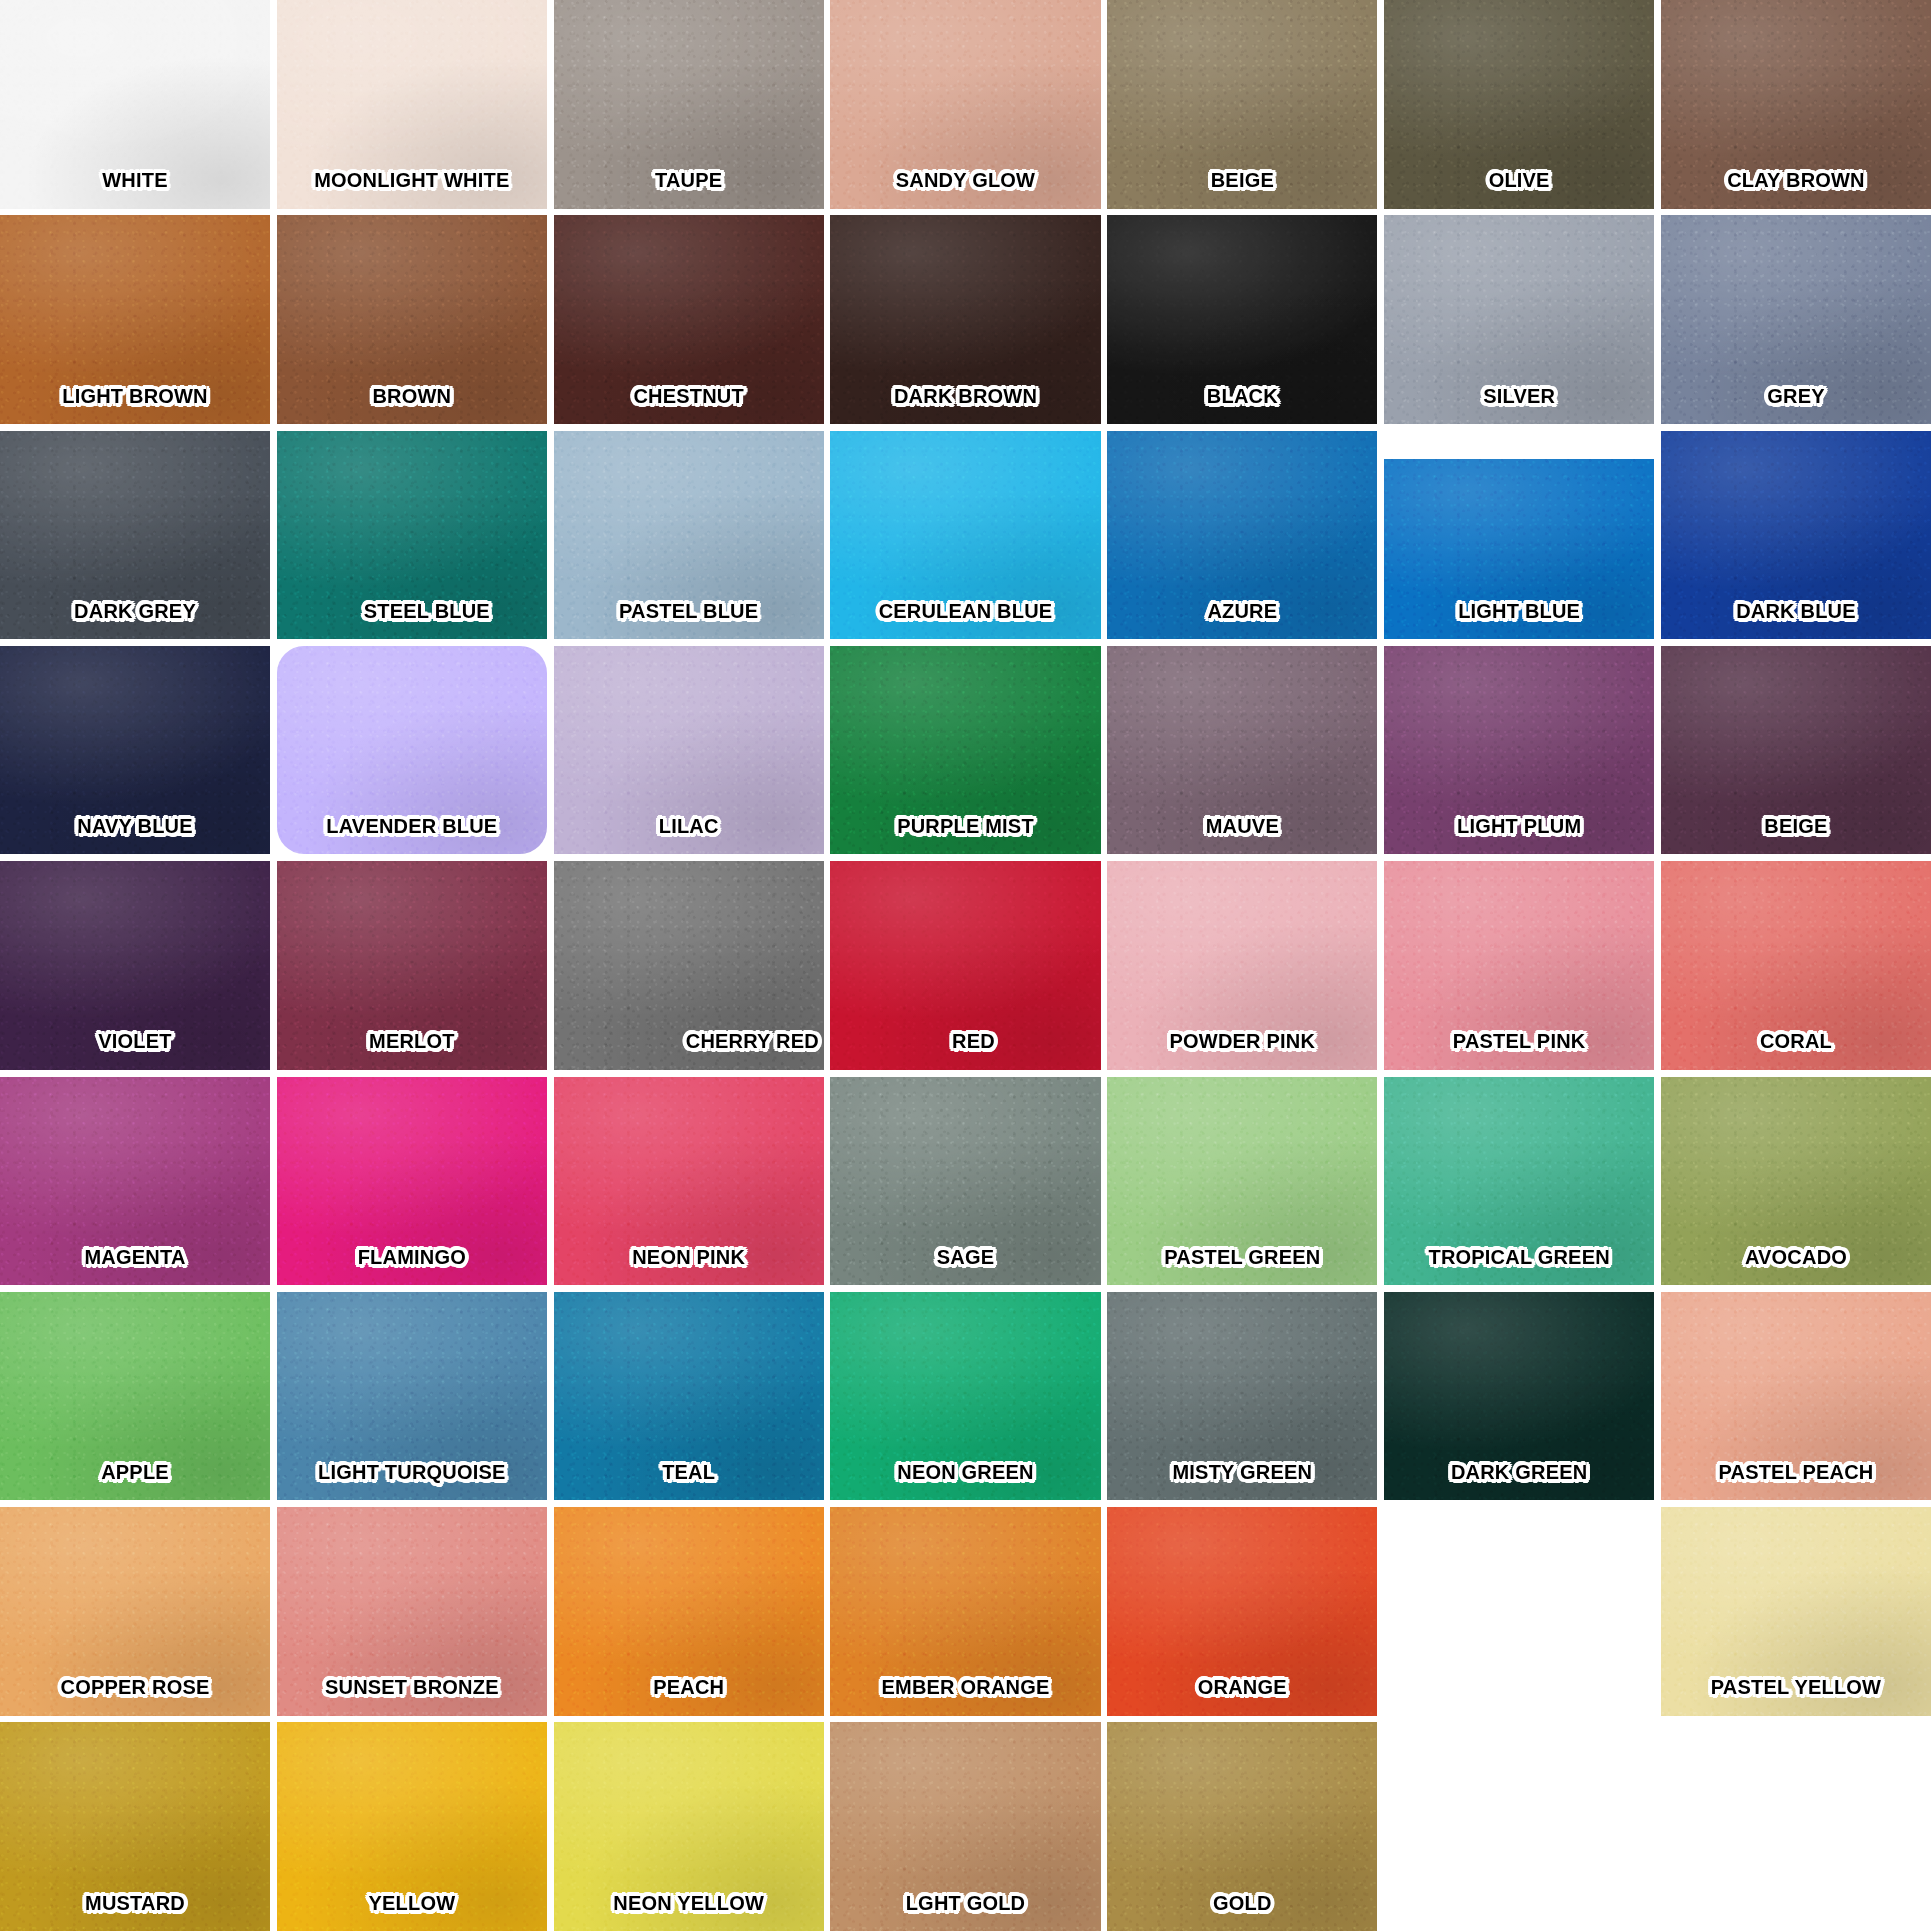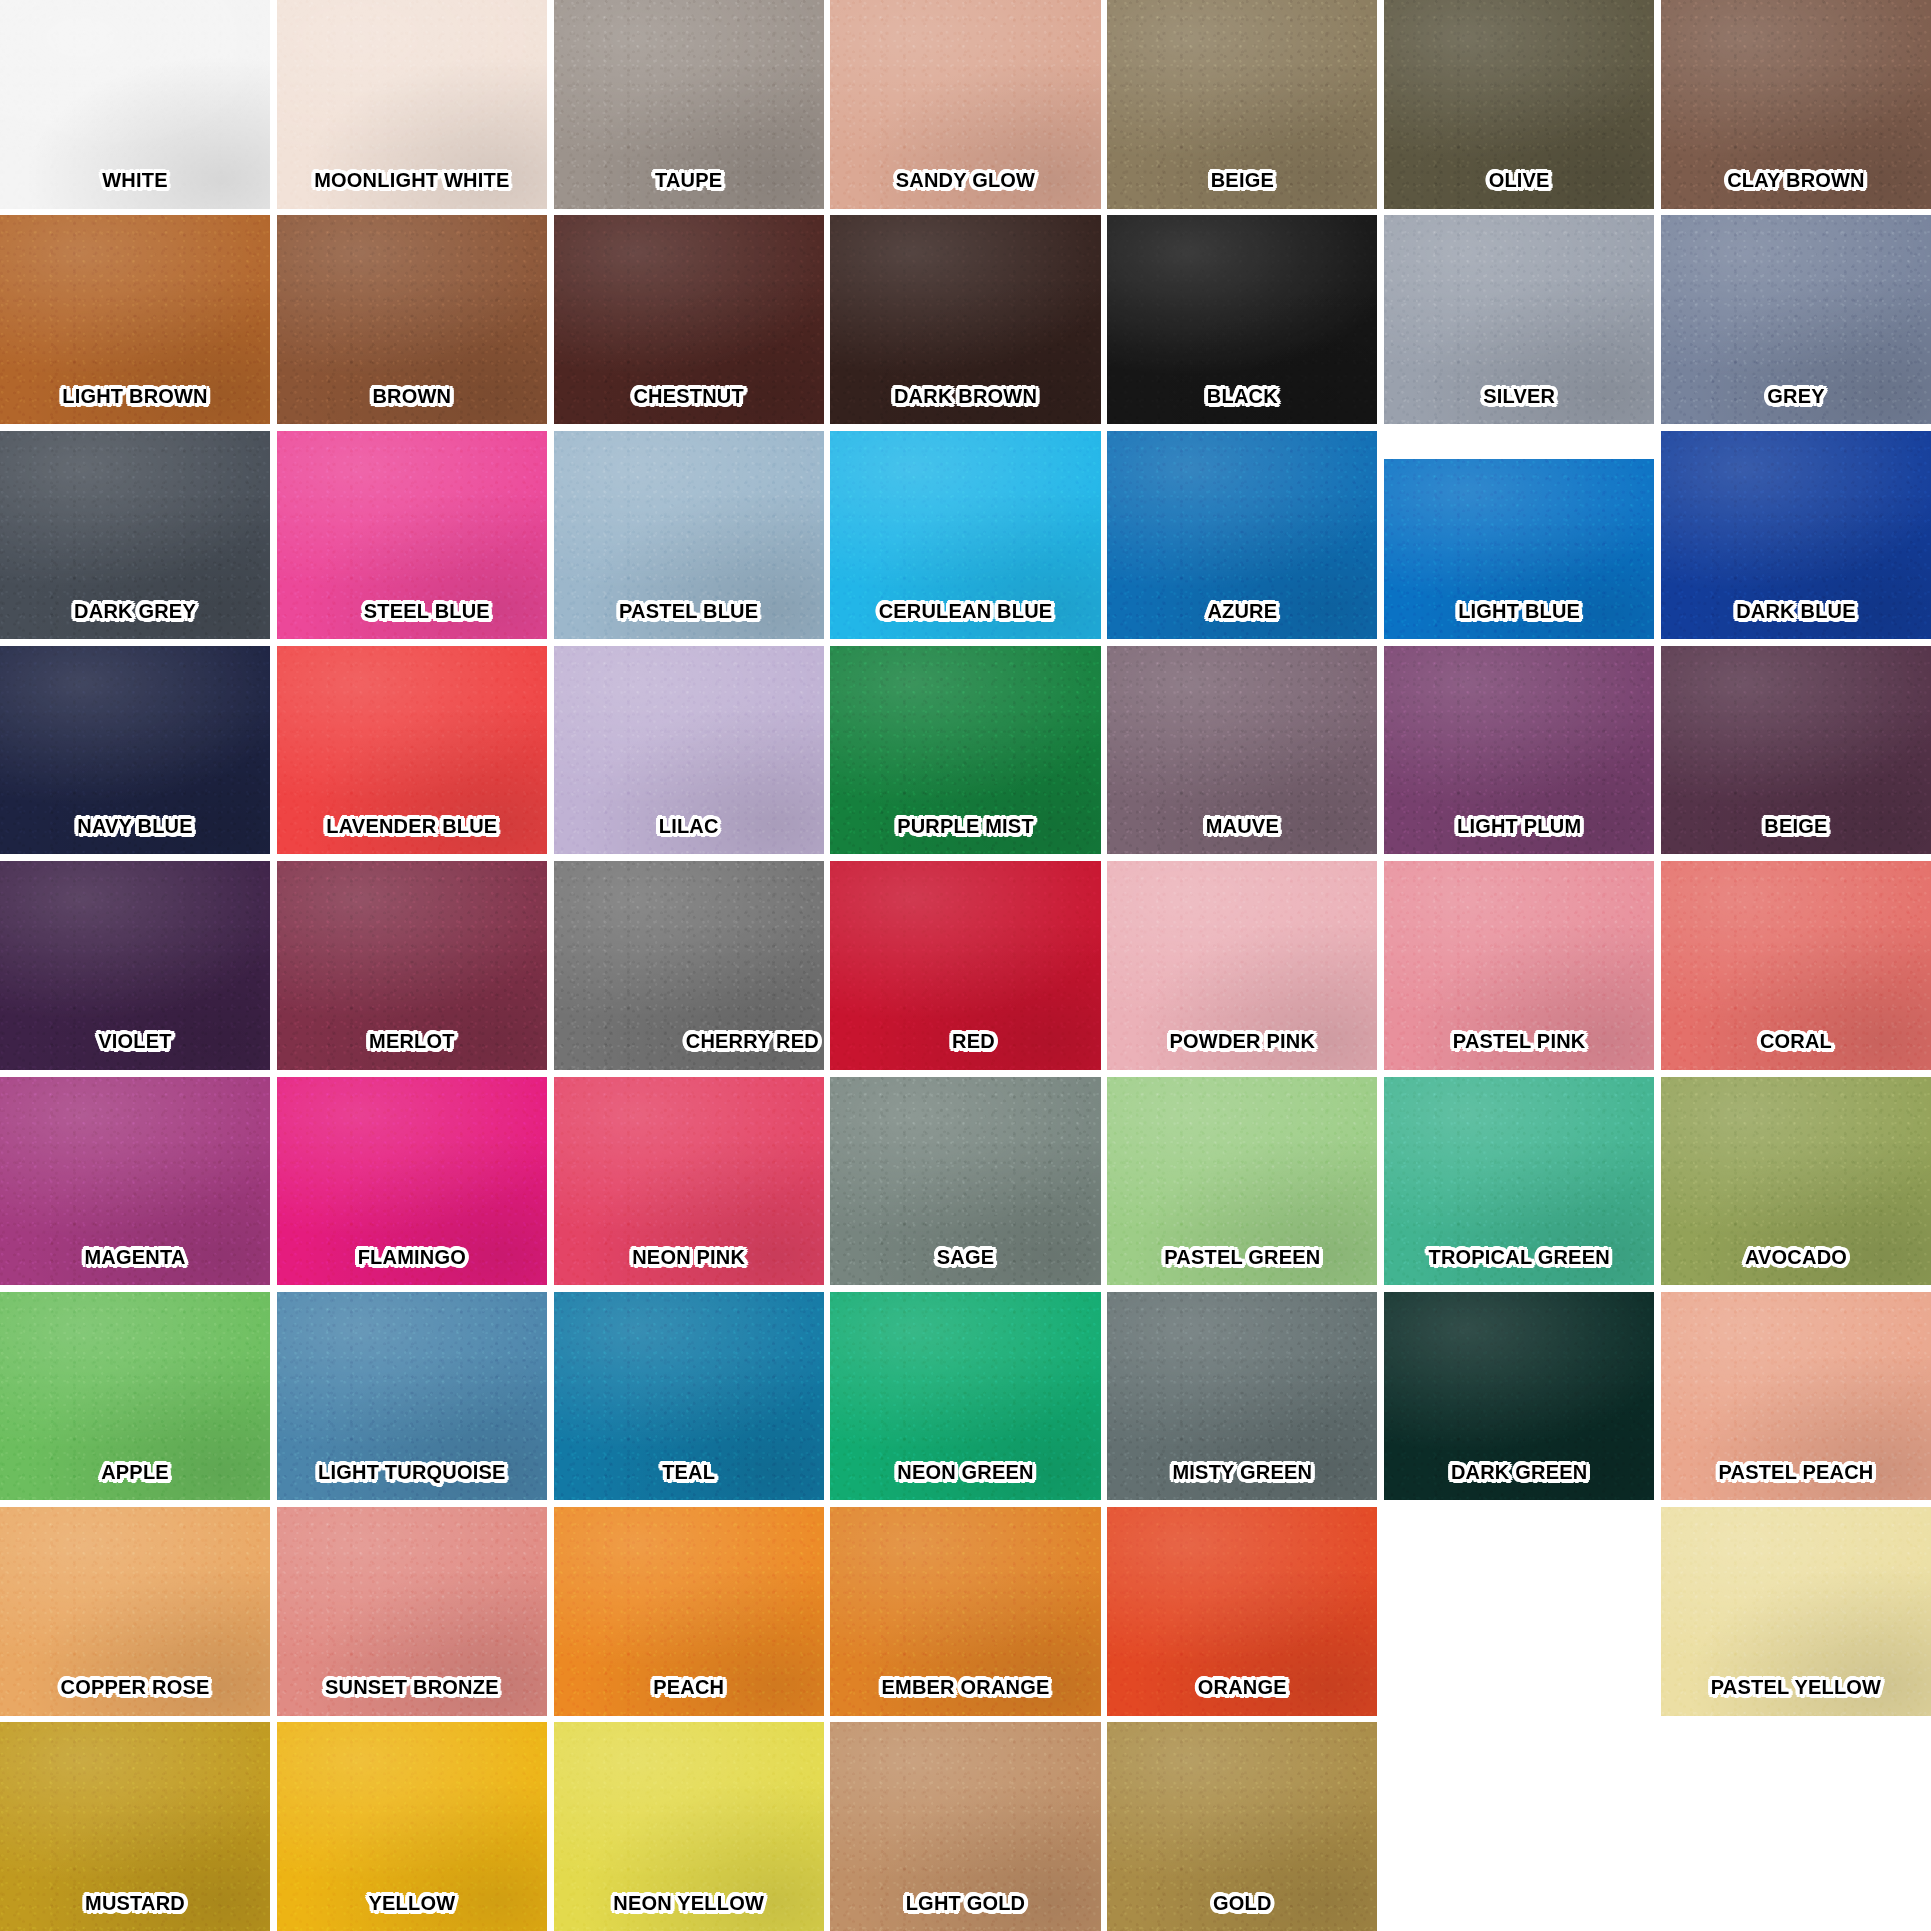--- a/index.html
+++ b/index.html
@@ -137,42 +137,42 @@
     </div>
     <div class="swatch" style="background: rgb(154, 161, 173);">
       <span class="swatch-label">SILVER</span>
     </div>
     <div class="swatch" style="background: rgb(119, 131, 156);">
       <span class="swatch-label">GREY</span>
     </div>
     <div class="swatch" style="background: rgb(71, 78, 87);">
       <span class="swatch-label">DARK GREY</span>
     </div>
-    <div class="swatch" style="background: #ec4899; padding-left: 30px;">
+    <div class="swatch" style="background: #0f766e; padding-left: 30px;">
       <span class="swatch-label">STEEL BLUE</span>
     </div>
     <div class="swatch" style="background: rgb(156, 183, 203);">
       <span class="swatch-label">PASTEL BLUE</span>
     </div>
     <div class="swatch" style="background: rgb(34, 182, 232);">
       <span class="swatch-label">CERULEAN BLUE</span>
     </div>
     <div class="swatch" style="background: rgb(15, 110, 180);">
       <span class="swatch-label">AZURE</span>
     </div>
     <div class="swatch" style="background: rgb(10, 114, 196); margin-top: 28px;">
       <span class="swatch-label">LIGHT BLUE</span>
     </div>
     <div class="swatch" style="background: rgb(19, 61, 155);">
       <span class="swatch-label">DARK BLUE</span>
     </div>
     <div class="swatch" style="background: rgb(29, 35, 66);">
       <span class="swatch-label">NAVY BLUE</span>
     </div>
-    <div class="swatch" style="background: #ef4444;">
+    <div class="swatch" style="background: #c4b5fd; border-radius: 27px;">
       <span class="swatch-label">LAVENDER BLUE</span>
     </div>
     <div class="swatch" style="background: rgb(192, 178, 212);">
       <span class="swatch-label">LILAC</span>
     </div>
     <div class="swatch" style="background: #15803d;">
       <span class="swatch-label">PURPLE MIST</span>
     </div>
     <div class="swatch" style="background: rgb(122, 100, 114);">
       <span class="swatch-label">MAUVE</span>

